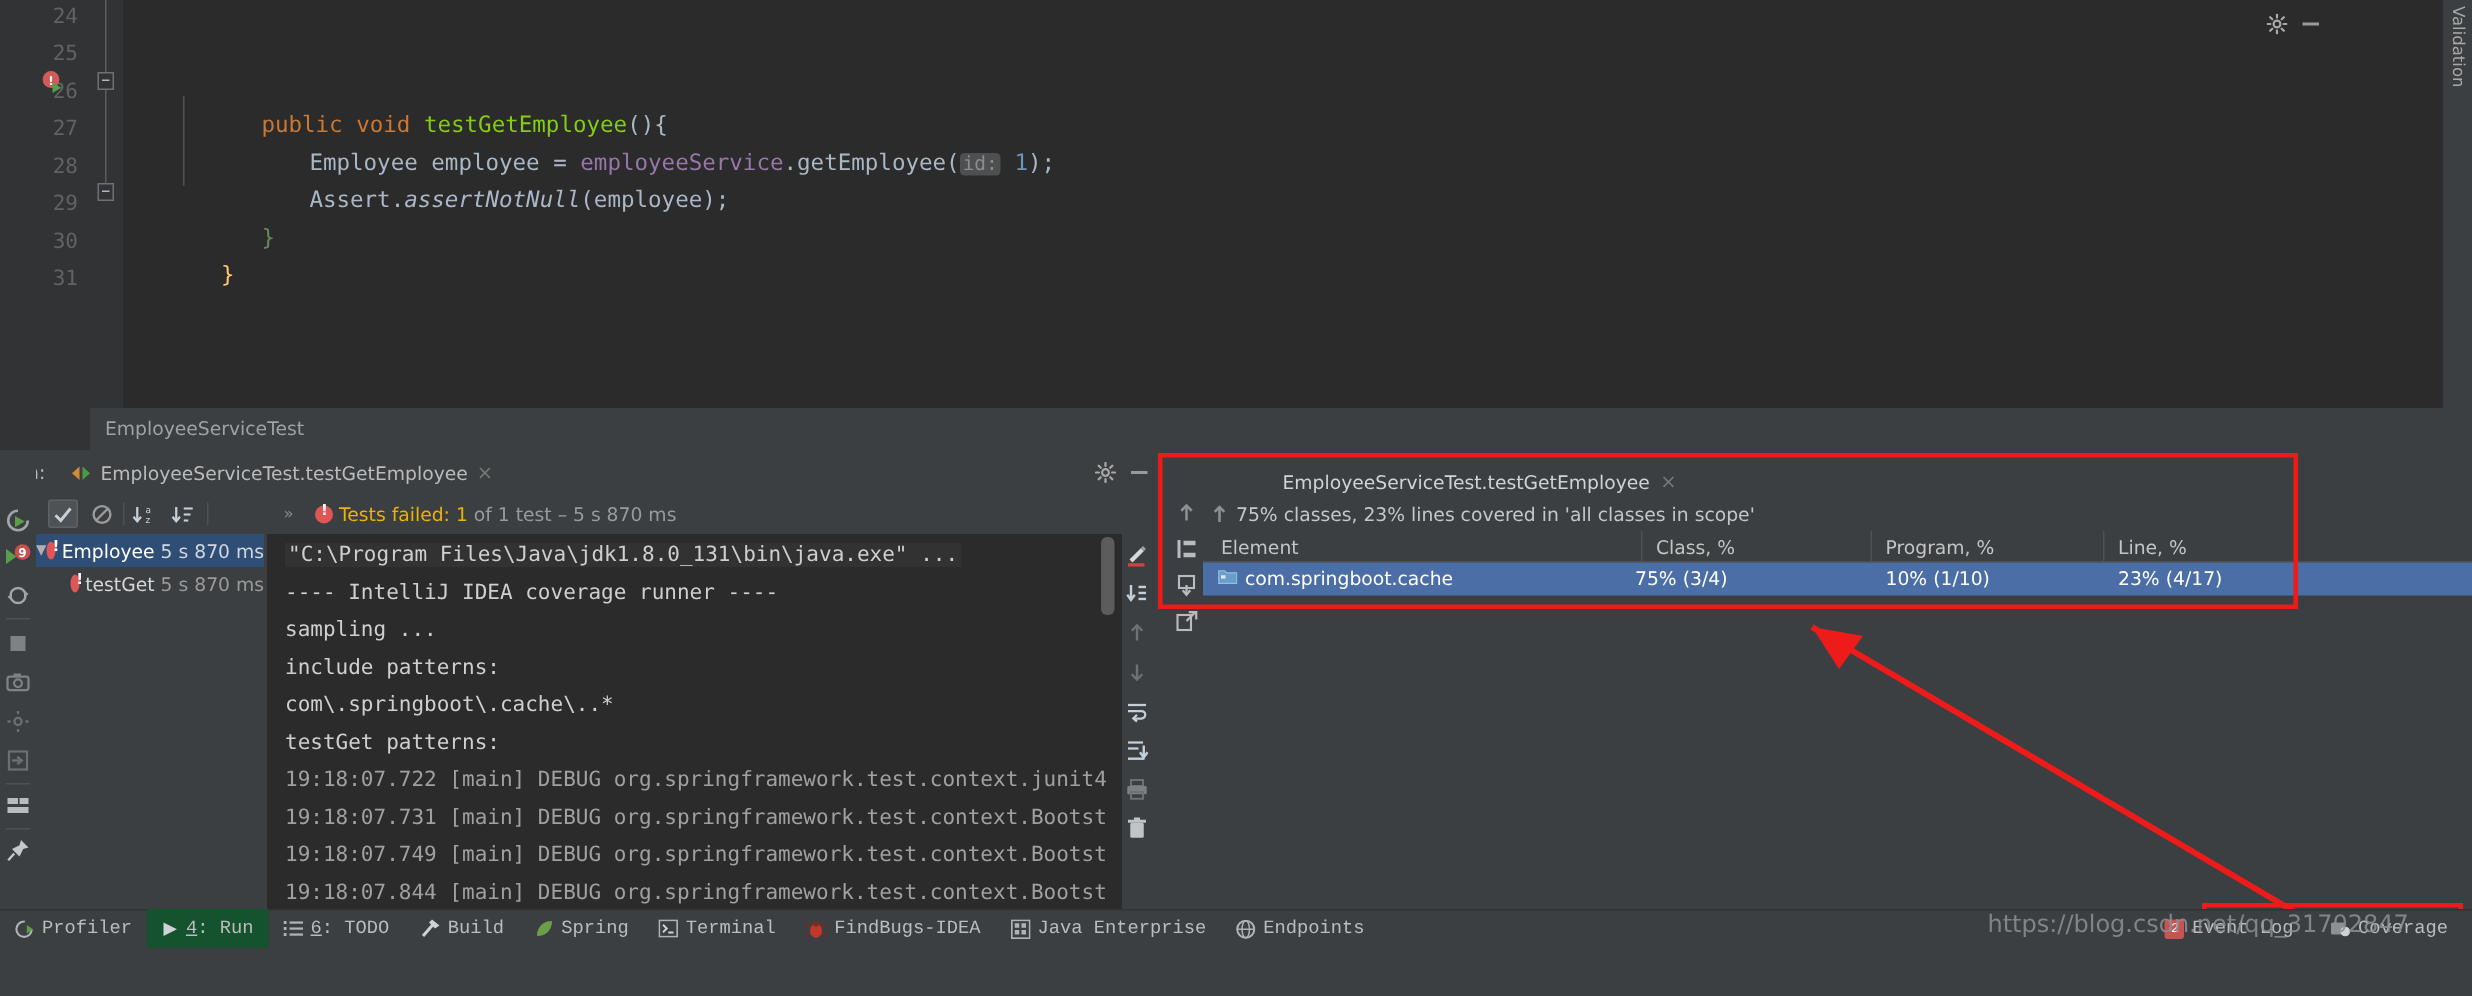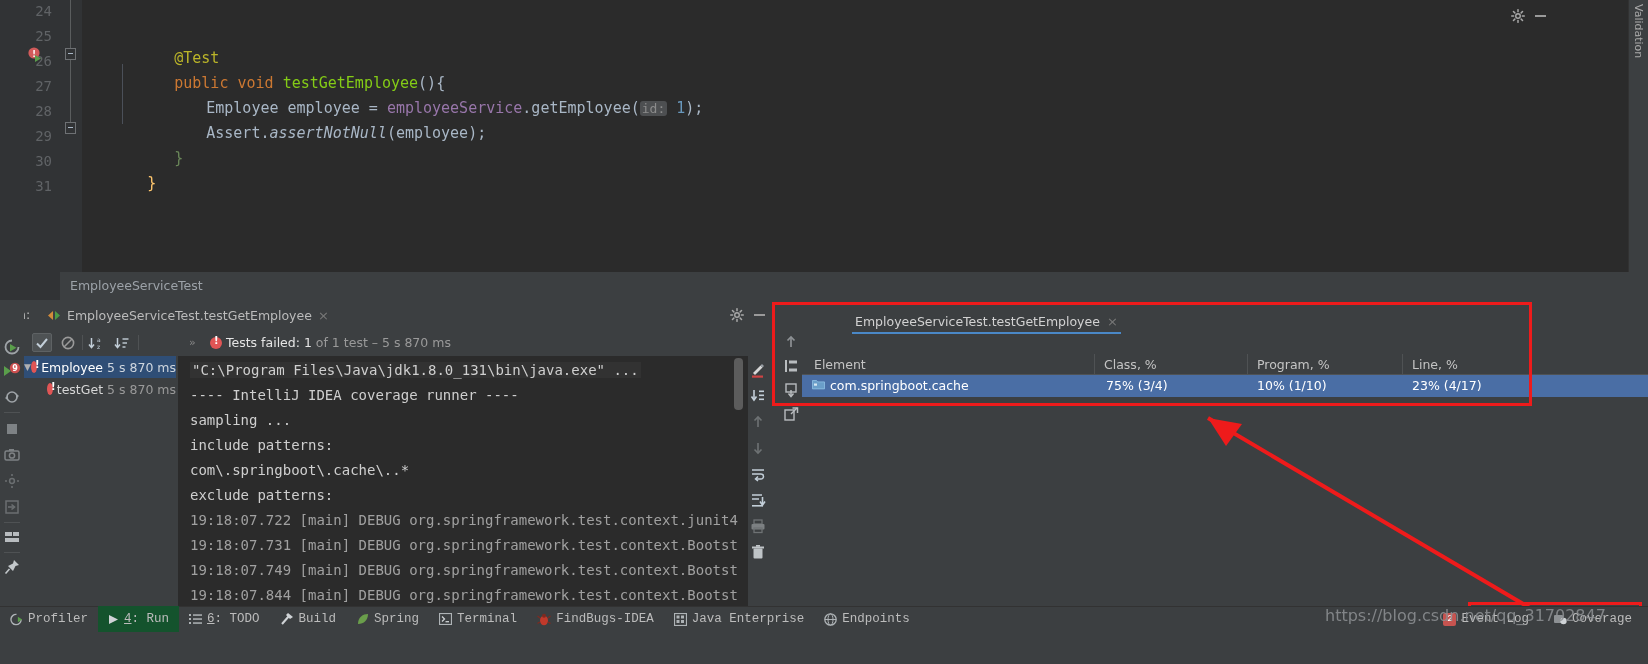--- a/index.html
+++ b/index.html
@@ -165,21 +165,21 @@
     font-size: 12.5px; white-space: nowrap;
   }
   .err-circle {
     display: inline-block; width: 12px; height: 12px; border-radius: 50%;
     background: #e05555; position: relative; vertical-align: -2px; margin-right: 4px;
   }
   .err-circle::after {
     content: "!"; position: absolute; left: 4px; top: -2px;
     font-size: 10px; font-weight: bold; color: #fff;
   }
-  .status-red { color: #e5e5e5; }
+  .status-red { color: #eab308; }
   .status-grey { color: #9a9a9a; }
 
   
   .test-tree {
     position: absolute; left: 24px; top: 56px; width: 152px; height: 230px;
     background: #3c3f41;
   }
   .tree-row {
     position: relative; height: 22px; display: flex; align-items: center;
     font-size: 12.5px; white-space: nowrap;
@@ -358,23 +358,20 @@
     <div class="fold-col">
       <div class="fold-line" style="top:0px; height:50px;"></div>
       <div class="fold-box" style="top:48px;"></div>
       <div class="fold-line" style="top:60px; height:68px;"></div>
       <div class="fold-box" style="top:122px;"></div>
     </div>
 
     <div class="code-area">
       <div class="indent-guide" style="left:40px; top:64px; height:60px;"></div>
 
-      <div class="code-line" style="top:21px; left:20px;">
-        <span class="tok-anno">@Test</span>
-      </div>
 
       <div class="code-line" style="top:46px; left:20px;">
         <span class="tok-kw">public</span><span class="tok-plain"> </span><span class="tok-kw">void</span><span class="tok-plain"> </span><span class="tok-method">testGetEmployee</span><span class="tok-plain">(){</span>
       </div>
 
       <div class="code-line" style="top:71px; left:52px;">
         <span class="tok-plain">Employee</span><span class="tok-plain"> </span><span class="tok-plain">employee</span><span class="tok-plain"> </span><span class="tok-plain">=</span><span class="tok-plain"> </span><span class="tok-field">employeeService</span><span class="tok-plain">.getEmployee(</span><span class="param-hint">id:</span><span class="tok-plain"> </span><span class="tok-num">1</span><span class="tok-plain">);</span>
       </div>
 
       <div class="code-line" style="top:96px; left:52px;">
@@ -489,21 +486,21 @@
         <span class="tree-time">5 s 870 ms</span>
       </div>
     </div>
 
     <div class="console">
       <div class="console-line" style="top:2px;"><span class="c-cmd">"C:\Program Files\Java\jdk1.8.0_131\bin\java.exe" ...</span></div>
       <div class="console-line c-white" style="top:27px;">---- IntelliJ IDEA coverage runner ----</div>
       <div class="console-line c-white" style="top:52px;">sampling ...</div>
       <div class="console-line c-white" style="top:77px;">include patterns:</div>
       <div class="console-line c-white" style="top:102px;">com\.springboot\.cache\..*</div>
-      <div class="console-line c-white" style="top:127px;">exclude patterns:</div>
+      <div class="console-line c-white" style="top:127px;">testGet patterns:</div>
       <div class="console-line c-grey" style="top:152px;">19:18:07.722 [main] DEBUG org.springframework.test.context.junit4</div>
       <div class="console-line c-grey" style="top:177px;">19:18:07.731 [main] DEBUG org.springframework.test.context.Bootst</div>
       <div class="console-line c-grey" style="top:202px;">19:18:07.749 [main] DEBUG org.springframework.test.context.Bootst</div>
       <div class="console-line c-grey" style="top:227px;">19:18:07.844 [main] DEBUG org.springframework.test.context.Bootst</div>
       <div class="console-scroll-thumb"></div>
     </div>
 
     <div class="console-rail">
       <div class="crail-icon" style="top:6px;">
         <svg class="icon-svg" width="16" height="16" viewBox="0 0 16 16">
@@ -709,41 +706,52 @@
       <svg class="icon-svg" width="16" height="16" viewBox="0 0 16 16">
         <rect x="2" y="4" width="9" height="10" fill="none" stroke="#b8bcbf" stroke-width="1.4"></rect>
         <g stroke="#b8bcbf" stroke-width="1.5" fill="none">
           <line x1="8" y1="8" x2="14" y2="2"></line>
           <polyline points="9.5,2 14.5,2 14.5,7"></polyline>
         </g>
       </svg>
     </div>
   </div>
 
+  <div class="cov-summary">
+    <div class="cov-up-arrow">
+      <svg class="icon-svg" width="14" height="16" viewBox="0 0 14 16">
+        <g stroke="#8d9194" stroke-width="1.7" fill="none">
+          <line x1="7" y1="3" x2="7" y2="13"></line>
+          <polyline points="3.8,6.2 7,3 10.2,6.2"></polyline>
+        </g>
+      </svg>
+    </div>
+    <div class="cov-summary-text">75% classes, 23% lines covered in 'all classes in scope'</div>
+  </div>
 
   <div class="cov-table">
     <div class="cov-thead">
       <div class="cov-th" style="left:12px;">Element</div>
       <div class="cov-vline" style="left:292px;"></div>
       <div class="cov-th" style="left:302px;">Class, %</div>
       <div class="cov-vline" style="left:445px;"></div>
       <div class="cov-th" style="left:455px;">Program, %</div>
       <div class="cov-vline" style="left:600px;"></div>
       <div class="cov-th" style="left:610px;">Line, %</div>
     </div>
 
     <div class="cov-row">
       <div class="pkg-icon">
         <svg class="icon-svg" width="13" height="11" viewBox="0 0 13 11">
           <path d="M0.5 1.5 h4 l1.2 1.4 h6.8 v7 h-12 z" fill="#6a9ec9" stroke="#8fc0e4" stroke-width="0.8"></path>
           <rect x="2" y="4.5" width="3" height="2.2" fill="#d8e7f2"></rect>
         </svg>
       </div>
       <div class="cov-cell" style="left:28px;">com.springboot.cache</div>
-      <div class="cov-cell" style="left:304px;">75% (3/4)</div>
+      <div class="cov-cell" style="left:288px;">75% (3/4)</div>
       <div class="cov-cell" style="left:455px;">10% (1/10)</div>
       <div class="cov-cell" style="left:610px;">23% (4/17)</div>
     </div>
   </div>
 
   <div class="red-box red-box-cov"></div>
   <div class="red-box red-box-corner"></div>
   <svg class="arrow-svg" width="380" height="230" viewBox="0 0 380 230">
     <line x1="28" y1="18" x2="350" y2="208" stroke="#ee1b1b" stroke-width="4"></line>
     <polygon points="28,18 62,24 46,46" fill="#ee1b1b"></polygon>

